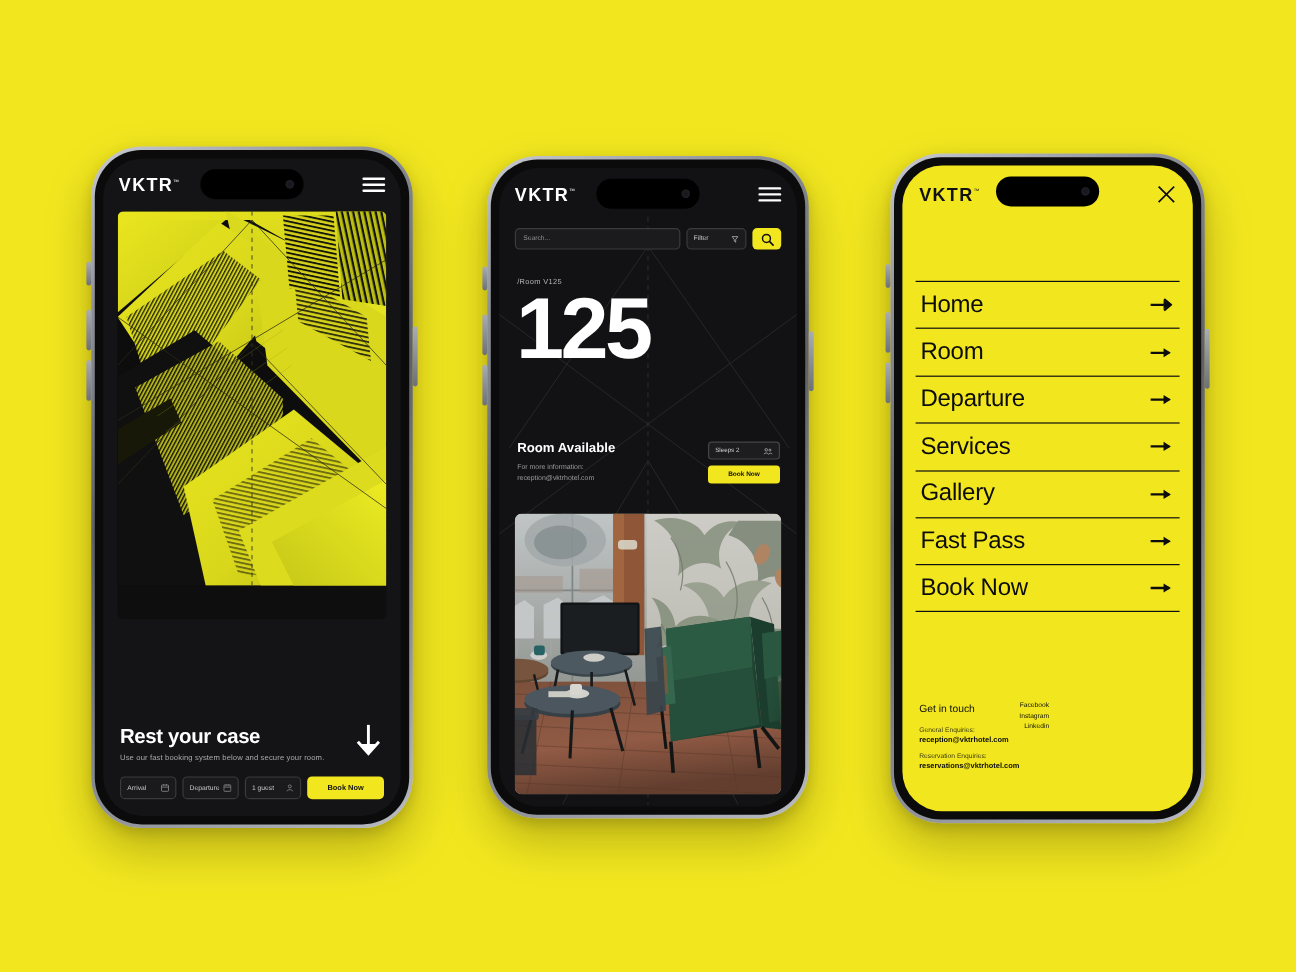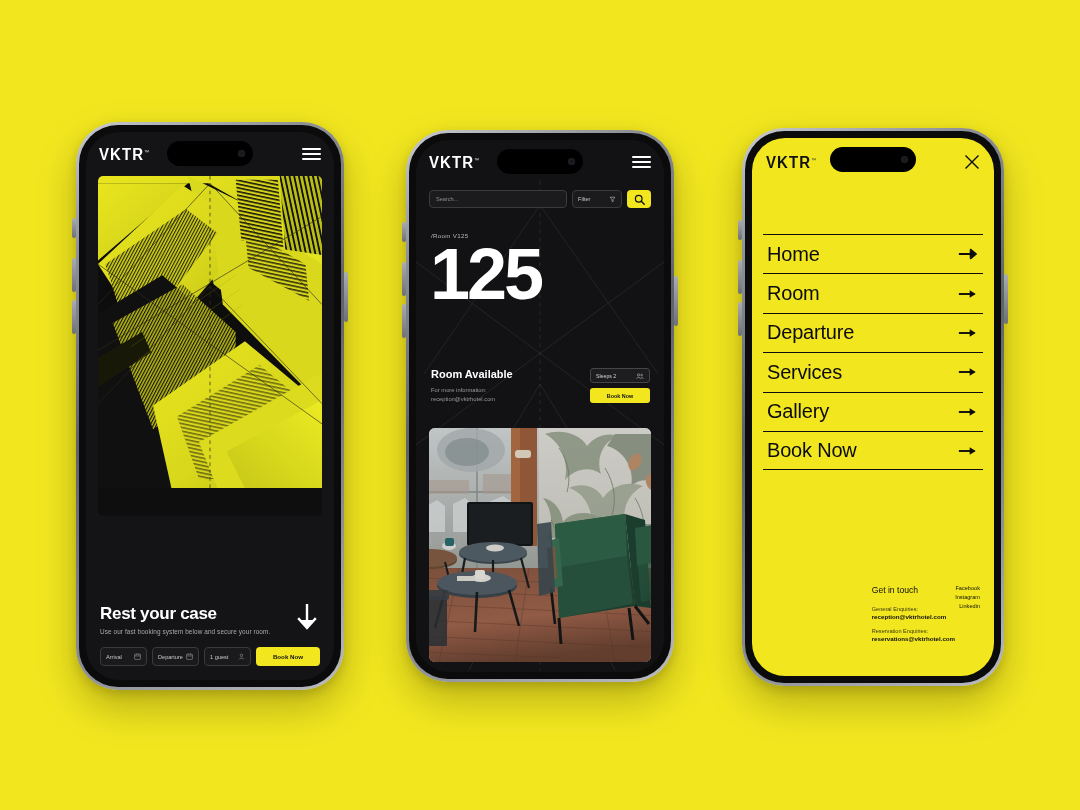--- a/index.html
+++ b/index.html
@@ -308,21 +308,21 @@
     letter-spacing: -0.2px;
   }
   .menu-arrow { width: 19px; height: 14px; }
 
   .p3-footer {
     position: absolute;
     left: 14px; right: 14px;
     bottom: 26px;
     z-index: 20;
     display: flex;
-    justify-content: flex-end;
+    justify-content: flex-start;
     align-items: flex-start;
   }
   .ft-left { color: #0c0c0c; }
   .ft-h { font-size: 8.6px; font-weight: 400; margin-bottom: 11px; }
   .ft-grp { margin-bottom: 8px; }
   .ft-k { font-size: 5.6px; color: #3b3a12; margin-bottom: 1px; }
   .ft-v { font-size: 6.2px; font-weight: 700; color: #0c0c0c; }
   .ft-social { text-align: right; }
   .ft-social div {
     font-size: 5.6px;
@@ -722,20 +722,27 @@
             </svg>
           </div>
           <div class="menu-item">
             <span class="menu-label">Gallery</span>
             <svg class="menu-arrow" viewBox="0 0 22 16">
               <path d="M1 8 H19" stroke="#0c0c0c" stroke-width="2.2"></path>
               <path d="M20.5 8 L13.5 3.6 L13.5 12.4 Z" fill="#0c0c0c"></path>
             </svg>
           </div>
           <div class="menu-item">
+            <span class="menu-label">Fast Pass</span>
+            <svg class="menu-arrow" viewBox="0 0 22 16">
+              <path d="M1 8 H19" stroke="#0c0c0c" stroke-width="2.2"></path>
+              <path d="M20.5 8 L13.5 3.6 L13.5 12.4 Z" fill="#0c0c0c"></path>
+            </svg>
+          </div>
+          <div class="menu-item">
             <span class="menu-label">Book Now</span>
             <svg class="menu-arrow" viewBox="0 0 22 16">
               <path d="M1 8 H19" stroke="#0c0c0c" stroke-width="2.2"></path>
               <path d="M20.5 8 L13.5 3.6 L13.5 12.4 Z" fill="#0c0c0c"></path>
             </svg>
           </div>
         </div>
 
         <div class="p3-footer">
           <div class="ft-left">

